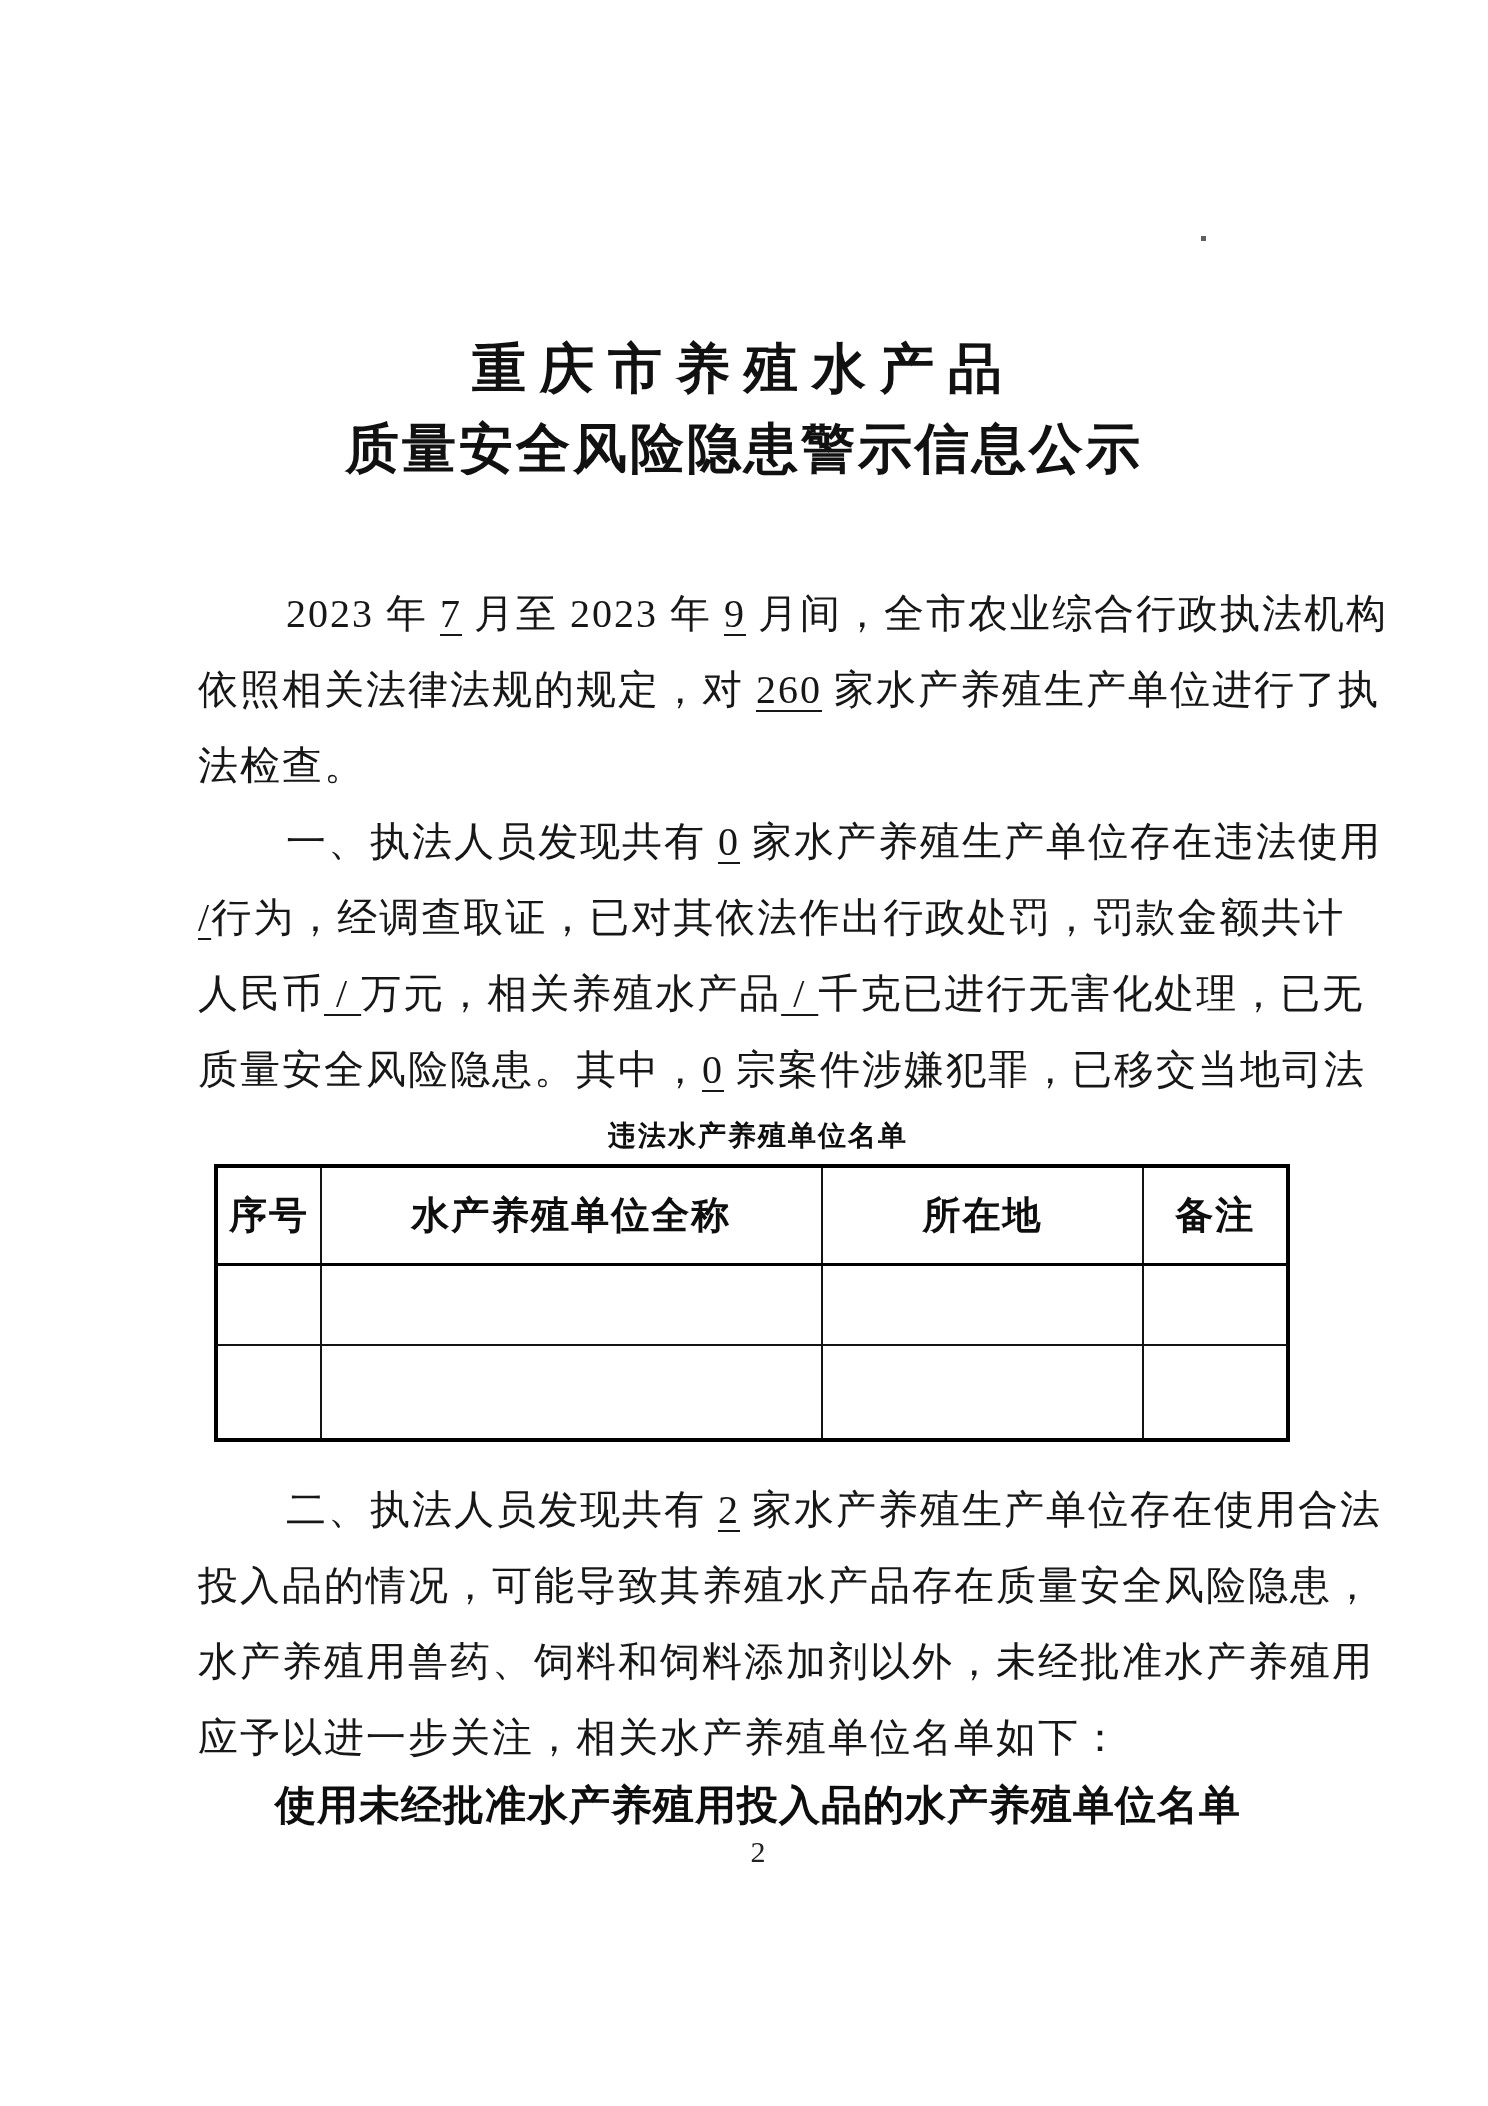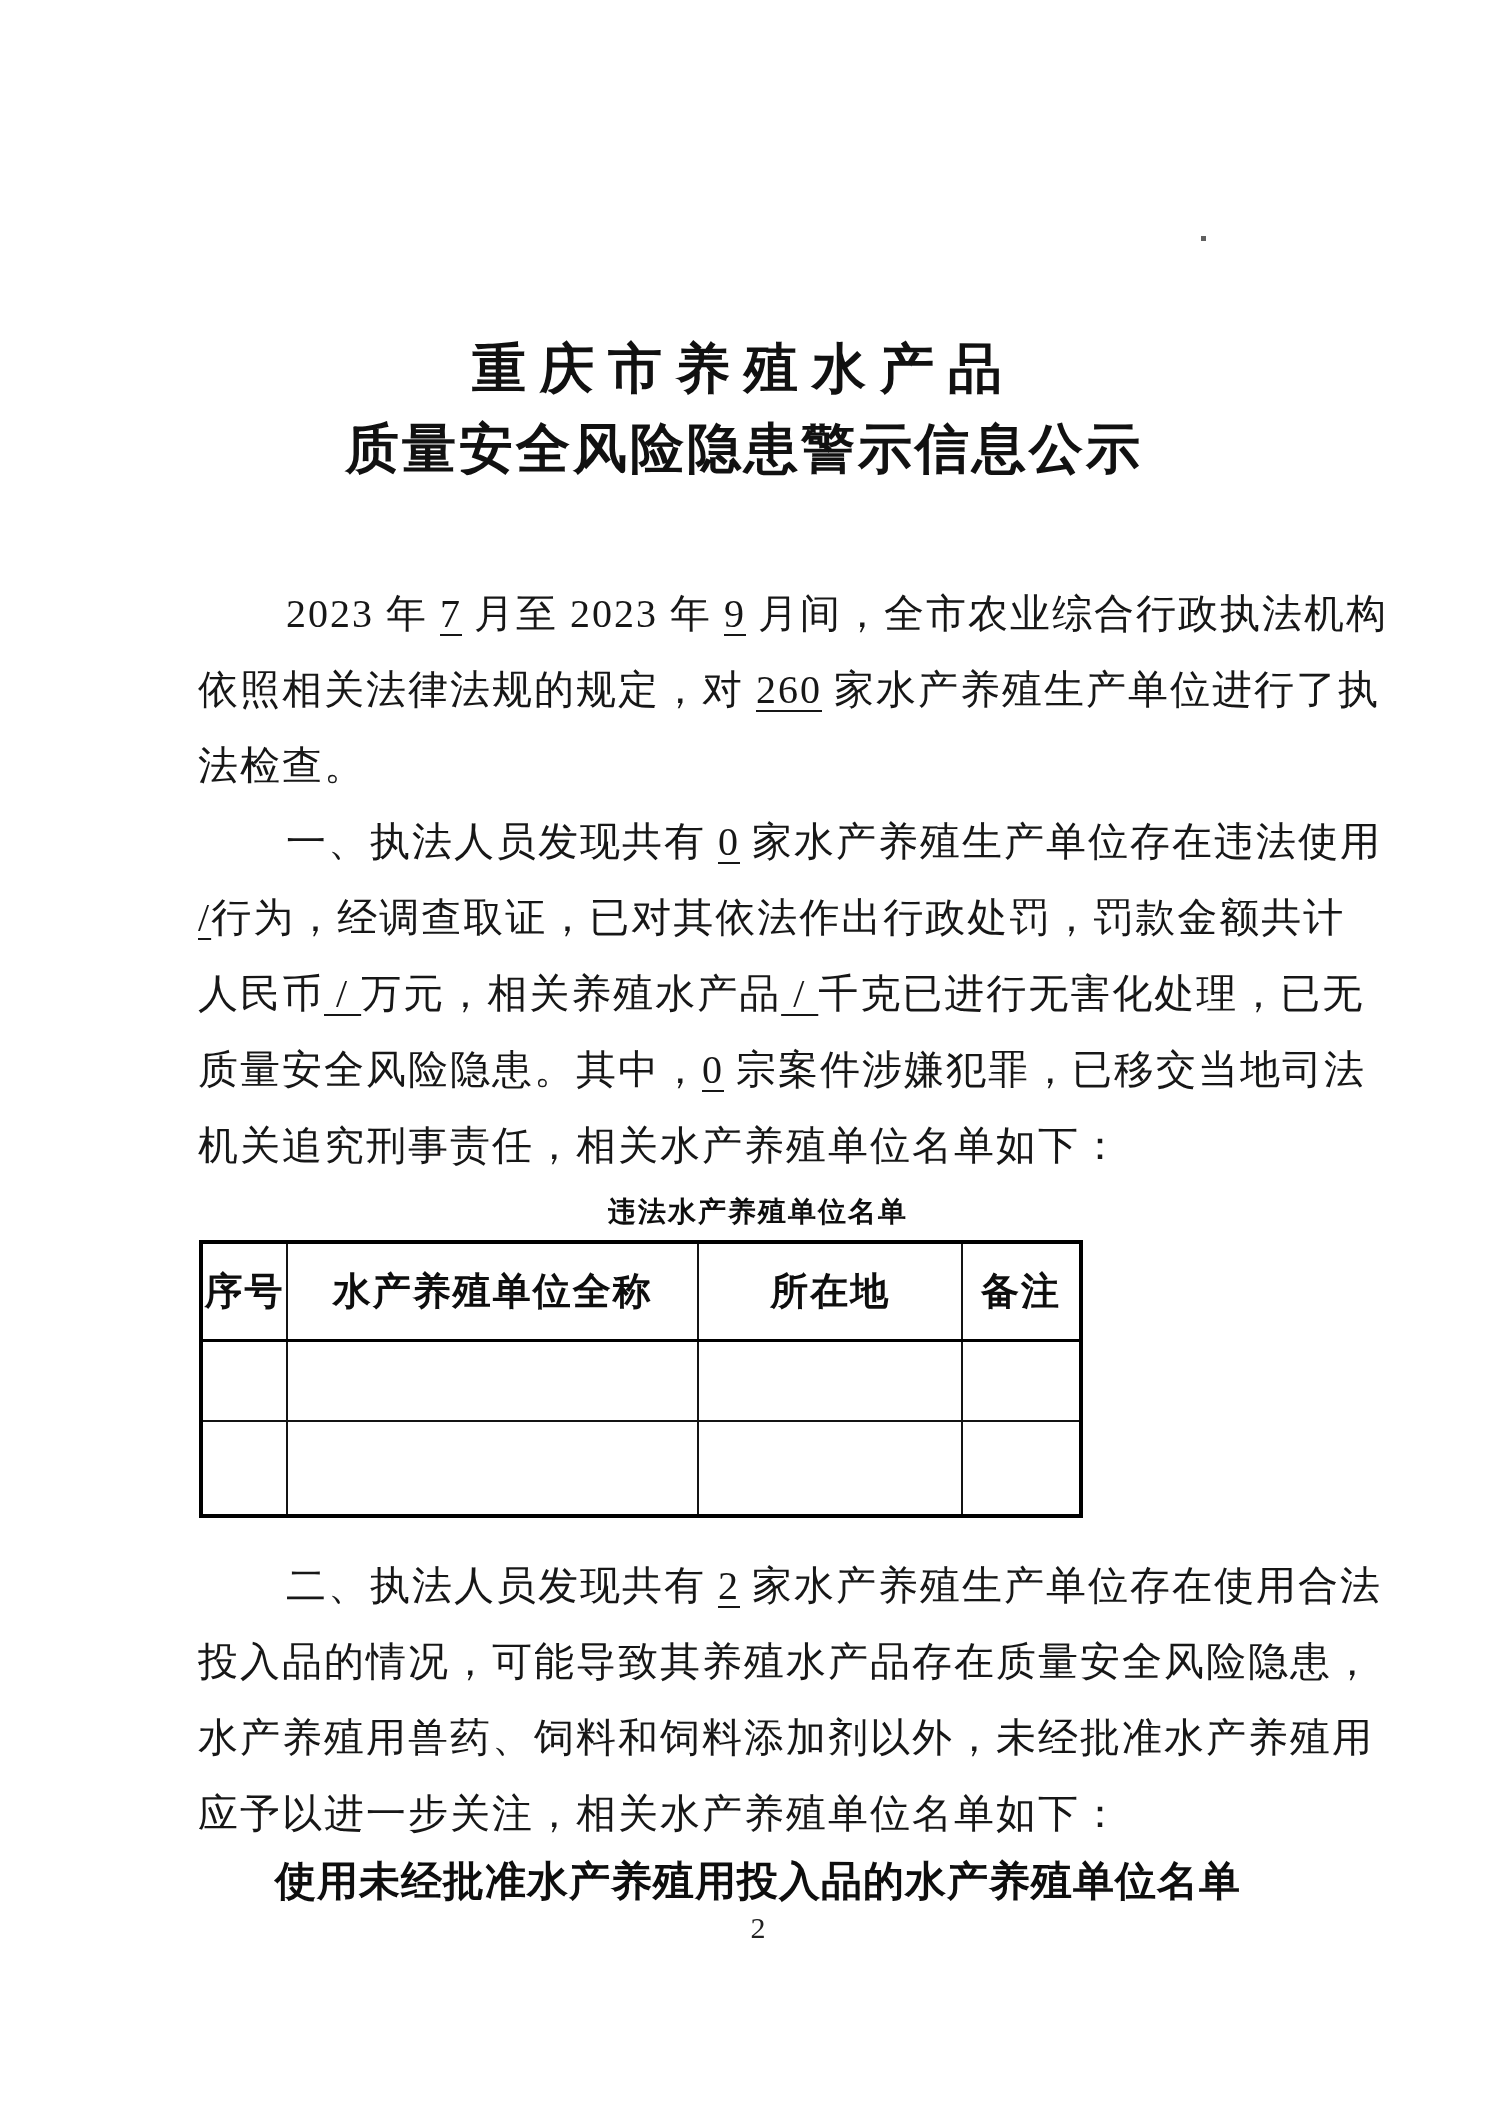--- a/index.html
+++ b/index.html
@@ -62,22 +62,22 @@
     text-align: center;
     font-family: "Liberation Sans", sans-serif;
     font-weight: 700;
     font-size: 28px;
     letter-spacing: 2px;
     color: #0e0e0e;
   }
   table.units {
     border-collapse: collapse;
     table-layout: fixed;
-    width: 884px;
-    margin-left: 1px;
+    width: 1076px;
+    margin-left: 16px;
     background: #ffffff;
   }
   table.units th, table.units td {
     border: 2px solid #141414;
     padding: 0;
   }
   table.units { border: 4px solid #000000; }
   table.units thead th {
     border-bottom: 3px solid #000000;
     height: 95px;
@@ -144,21 +144,20 @@
         <div class="line indent"><span>2023 年 </span><span class="u">7</span><span> 月至 2023 年 </span><span class="u">9</span><span> 月间，全市农业综合行政执法机构</span></div>
         <div class="line"><span>依照相关法律法规的规定，对 </span><span class="u">260</span><span> 家水产养殖生产单位进行了执</span></div>
         <div class="line end"><span>法检查。</span></div>
       </div>
 
     <div>
         <div class="line indent"><span>一、执法人员发现共有 </span><span class="u">0</span><span> 家水产养殖生产单位存在违法使用</span></div>
         <div class="line"><span class="u">/</span><span>行为，经调查取证，已对其依法作出行政处罚，罚款金额共计</span></div>
         <div class="line"><span>人民币</span><span class="u"> / </span><span>万元，相关养殖水产品</span><span class="u"> / </span><span>千克已进行无害化处理，已无</span></div>
         <div class="line"><span>质量安全风险隐患。其中，</span><span class="u">0</span><span> 宗案件涉嫌犯罪，已移交当地司法</span></div>
-        <div class="line end"><span>机关追究刑事责任，相关水产养殖单位名单如下：</span></div>
       </div>
 
     <div class="table-title">违法水产养殖单位名单</div>
 
     <table class="units">
       <colgroup>
         <col style="width:9.8%">
         <col style="width:46.7%">
         <col style="width:30.0%">
         <col style="width:13.5%">

